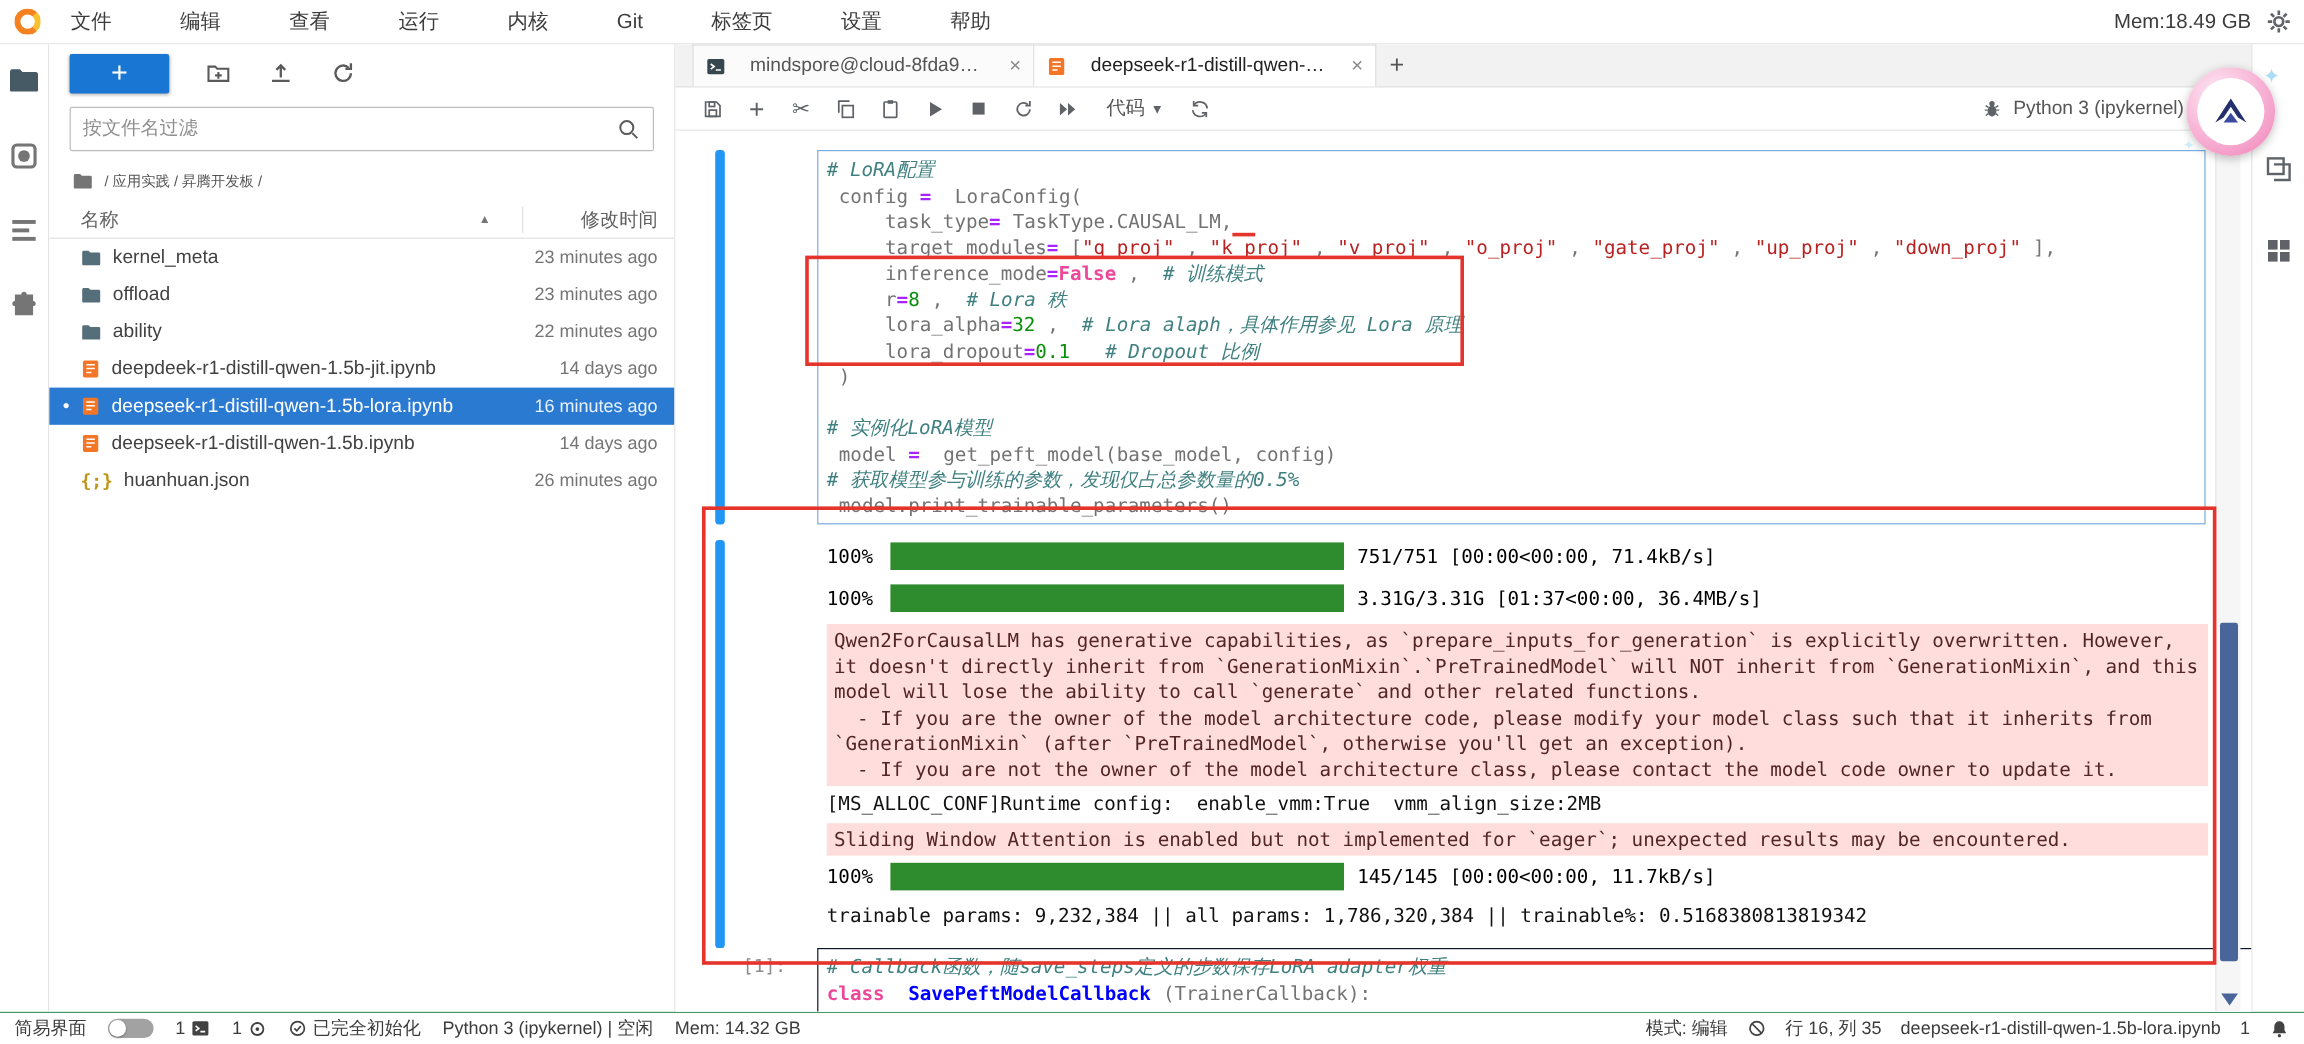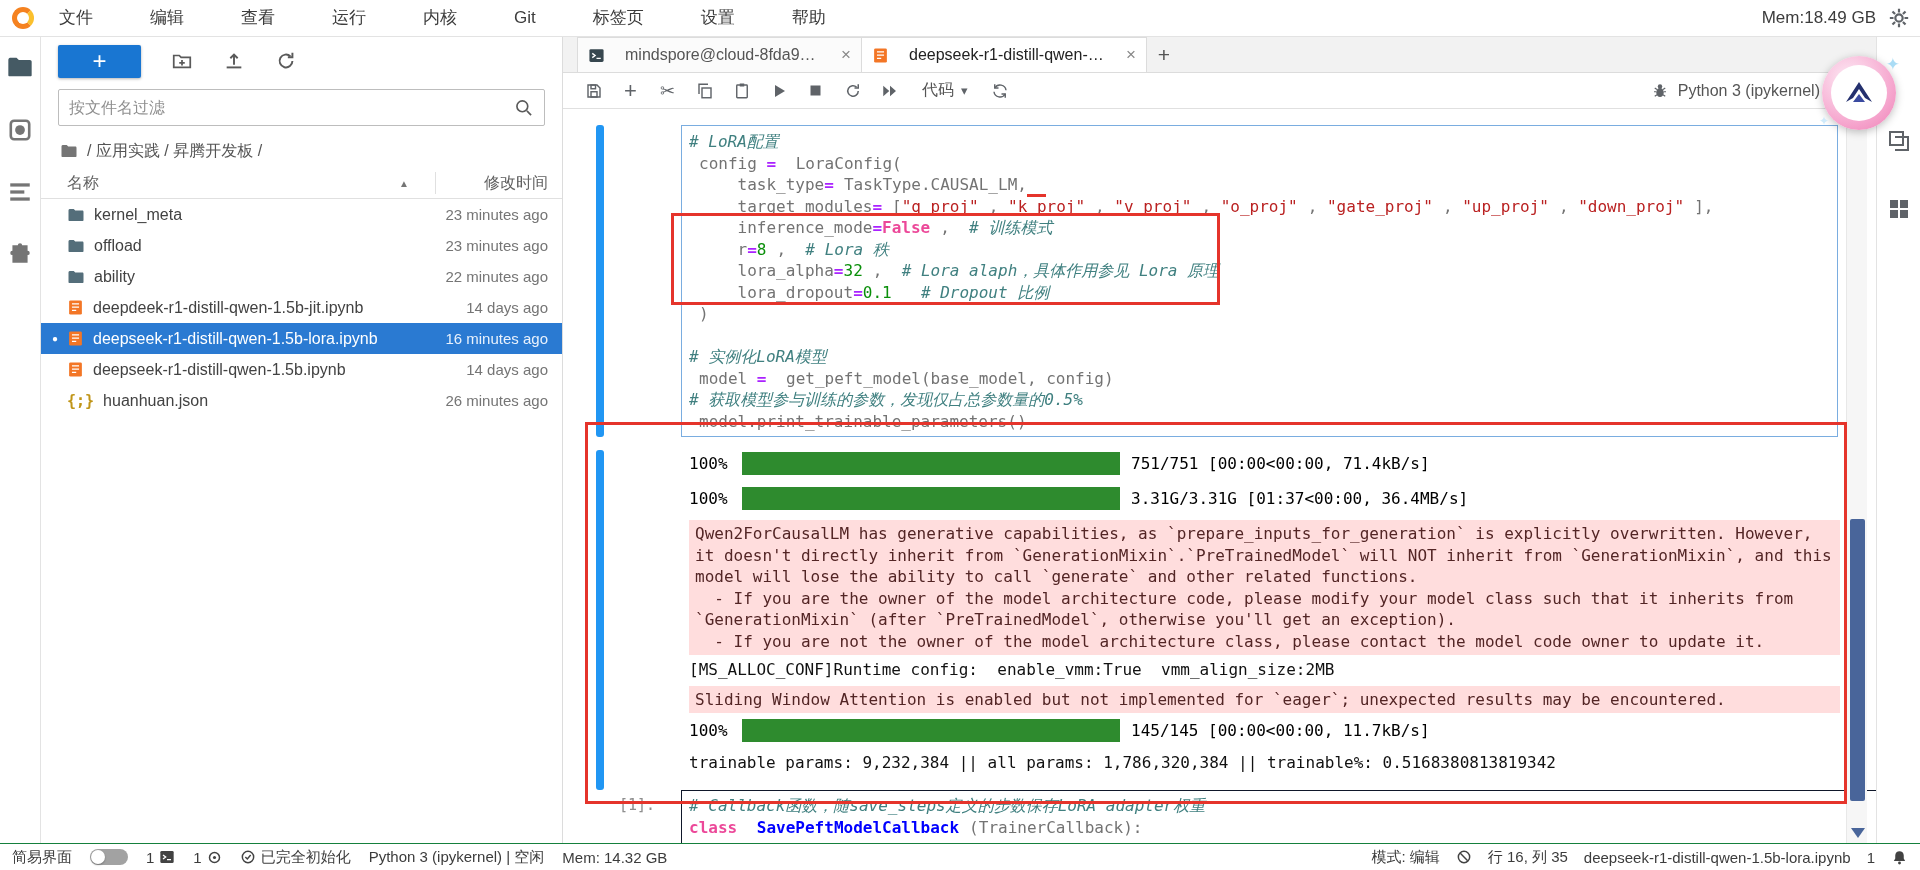--- a/index.html
+++ b/index.html
@@ -25,21 +25,21 @@
   .leftstrip .icon.active { color:#455a64; }
 
   
   .filebrowser { width:522px; flex:none; border-right:1px solid #dcdcdc; display:flex; flex-direction:column; background:#fff; }
   .fb-actions { height:48px; display:flex; align-items:center; padding:0 17px; gap:30px; flex:none; }
   .new-launcher { width:83px; height:33px; background:#1976d2; color:#fff; font-size:24px; line-height:30px; text-align:center; border:none; border-radius:2px; box-shadow:0 1px 3px rgba(0,0,0,.3); cursor:pointer; }
   .fb-actions .icon { color:#5a5a5a; }
   .fb-filter { margin:4px 17px 8px 17px; height:37px; border:1px solid #bdbdbd; border-radius:2px; display:flex; align-items:center; padding:0 10px; flex:none; }
   .fb-filter input { flex:1; border:none; outline:none; font-size:16px; color:#444; font-family:inherit; background:transparent; }
   .fb-filter input::placeholder { color:#8f8f8f; }
-  .fb-breadcrumb { height:34px; display:flex; align-items:center; padding:0 19px; gap:9px; font-size:16px; color:#555; flex:none; }
+  .fb-breadcrumb { height:34px; display:flex; align-items:center; padding:0 19px; gap:9px; font-size:12px; color:#555; flex:none; }
   .fb-header { height:31px; display:flex; align-items:center; border-bottom:1px solid #e0e0e0; font-size:16px; color:#616161; flex:none; position:relative; }
   .fb-col-name { padding-left:26px; }
   .sort-icon { font-size:10px; color:#757575; position:absolute; left:358px; top:10px; }
   .fb-col-divider { position:absolute; left:394px; top:4px; bottom:4px; width:1px; background:#e0e0e0; }
   .fb-col-mod { margin-left:auto; padding-right:14px; }
   .file-list { flex:1; overflow:hidden; }
   .file-row { height:31px; display:flex; align-items:center; font-size:16px; color:#424242; padding-left:26px; position:relative; cursor:pointer; }
   .file-row .dirty { position:absolute; left:11px; font-size:10px; }
   .file-row .ficon { margin-right:9px; flex:none; display:inline-flex; }
   .file-row .fname { flex:1; white-space:nowrap; overflow:hidden; text-overflow:ellipsis; }

